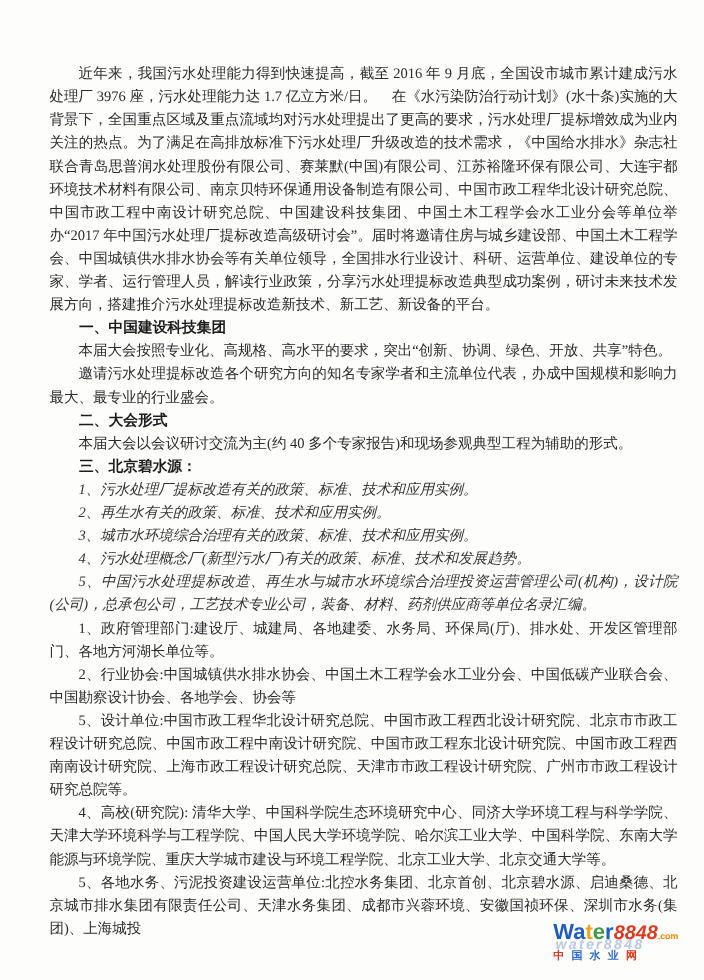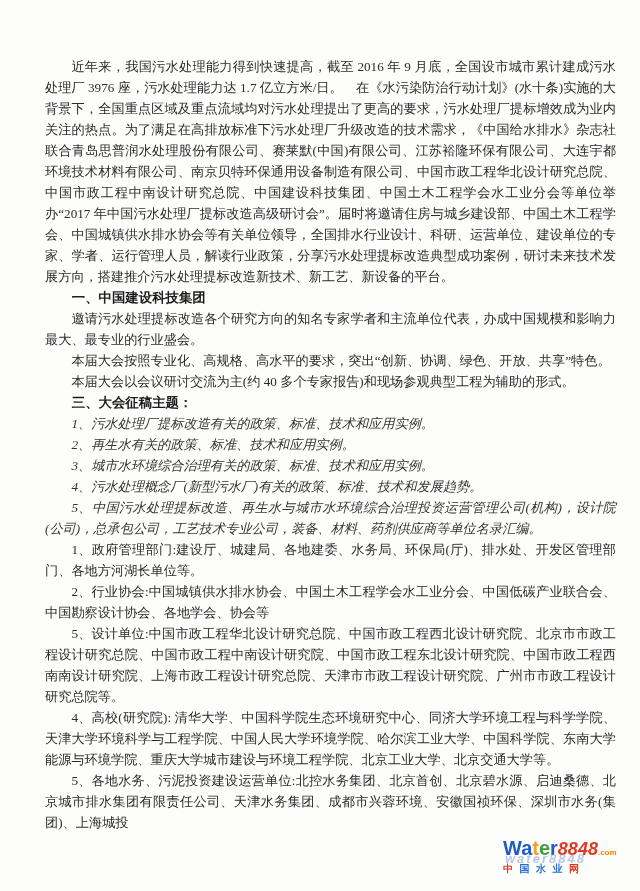--- a/index.html
+++ b/index.html
@@ -56,26 +56,27 @@
   }
 </style>
 </head>
 <body>
 
 <div class="page">
 
   <p class="body-text">近年来，我国污水处理能力得到快速提高，截至 2016 年 9 月底，全国设市城市累计建成污水处理厂 3976 座，污水处理能力达 1.7 亿立方米/日。　在《水污染防治行动计划》(水十条)实施的大背景下，全国重点区域及重点流域均对污水处理提出了更高的要求，污水处理厂提标增效成为业内关注的热点。为了满足在高排放标准下污水处理厂升级改造的技术需求，《中国给水排水》杂志社联合青岛思普润水处理股份有限公司、赛莱默(中国)有限公司、江苏裕隆环保有限公司、大连宇都环境技术材料有限公司、南京贝特环保通用设备制造有限公司、中国市政工程华北设计研究总院、中国市政工程中南设计研究总院、中国建设科技集团、中国土木工程学会水工业分会等单位举办“2017 年中国污水处理厂提标改造高级研讨会”。届时将邀请住房与城乡建设部、中国土木工程学会、中国城镇供水排水协会等有关单位领导，全国排水行业设计、科研、运营单位、建设单位的专家、学者、运行管理人员，解读行业政策，分享污水处理提标改造典型成功案例，研讨未来技术发展方向，搭建推介污水处理提标改造新技术、新工艺、新设备的平台。</p>
 
   <p class="heading">一、中国建设科技集团</p>
+  <p class="body-text">本届大会按照专业化、高规格、高水平的要求，突出“创新、协调、绿色、开放、共享”特色。</p>
   <p class="body-text">邀请污水处理提标改造各个研究方向的知名专家学者和主流单位代表，办成中国规模和影响力最大、最专业的行业盛会。</p>
-  <p class="body-text">本届大会按照专业化、高规格、高水平的要求，突出“创新、协调、绿色、开放、共享”特色。</p>
 
+  <p class="heading">二、大会形式</p>
   <p class="body-text">本届大会以会议研讨交流为主(约 40 多个专家报告)和现场参观典型工程为辅助的形式。</p>
 
-  <p class="heading">三、大会征稿主题：</p>
+  <p class="heading">三、北京碧水源：</p>
   <p class="body-text kai">1、污水处理厂提标改造有关的政策、标准、技术和应用实例。</p>
   <p class="body-text kai">2、再生水有关的政策、标准、技术和应用实例。</p>
   <p class="body-text kai">3、城市水环境综合治理有关的政策、标准、技术和应用实例。</p>
   <p class="body-text kai">4、污水处理概念厂(新型污水厂)有关的政策、标准、技术和发展趋势。</p>
   <p class="body-text kai">5、中国污水处理提标改造、再生水与城市水环境综合治理投资运营管理公司(机构)，设计院(公司)，总承包公司，工艺技术专业公司，装备、材料、药剂供应商等单位名录汇编。</p>
 
   <p class="body-text">1、政府管理部门:建设厅、城建局、各地建委、水务局、环保局(厅)、排水处、开发区管理部门、各地方河湖长单位等。</p>
   <p class="body-text">2、行业协会:中国城镇供水排水协会、中国土木工程学会水工业分会、中国低碳产业联合会、中国勘察设计协会、各地学会、协会等</p>
   <p class="body-text">5、设计单位:中国市政工程华北设计研究总院、中国市政工程西北设计研究院、北京市市政工程设计研究总院、中国市政工程中南设计研究院、中国市政工程东北设计研究院、中国市政工程西南南设计研究院、上海市政工程设计研究总院、天津市市政工程设计研究院、广州市市政工程设计研究总院等。</p>
   <p class="body-text">4、高校(研究院): 清华大学、中国科学院生态环境研究中心、同济大学环境工程与科学学院、天津大学环境科学与工程学院、中国人民大学环境学院、哈尔滨工业大学、中国科学院、东南大学能源与环境学院、重庆大学城市建设与环境工程学院、北京工业大学、北京交通大学等。</p>

